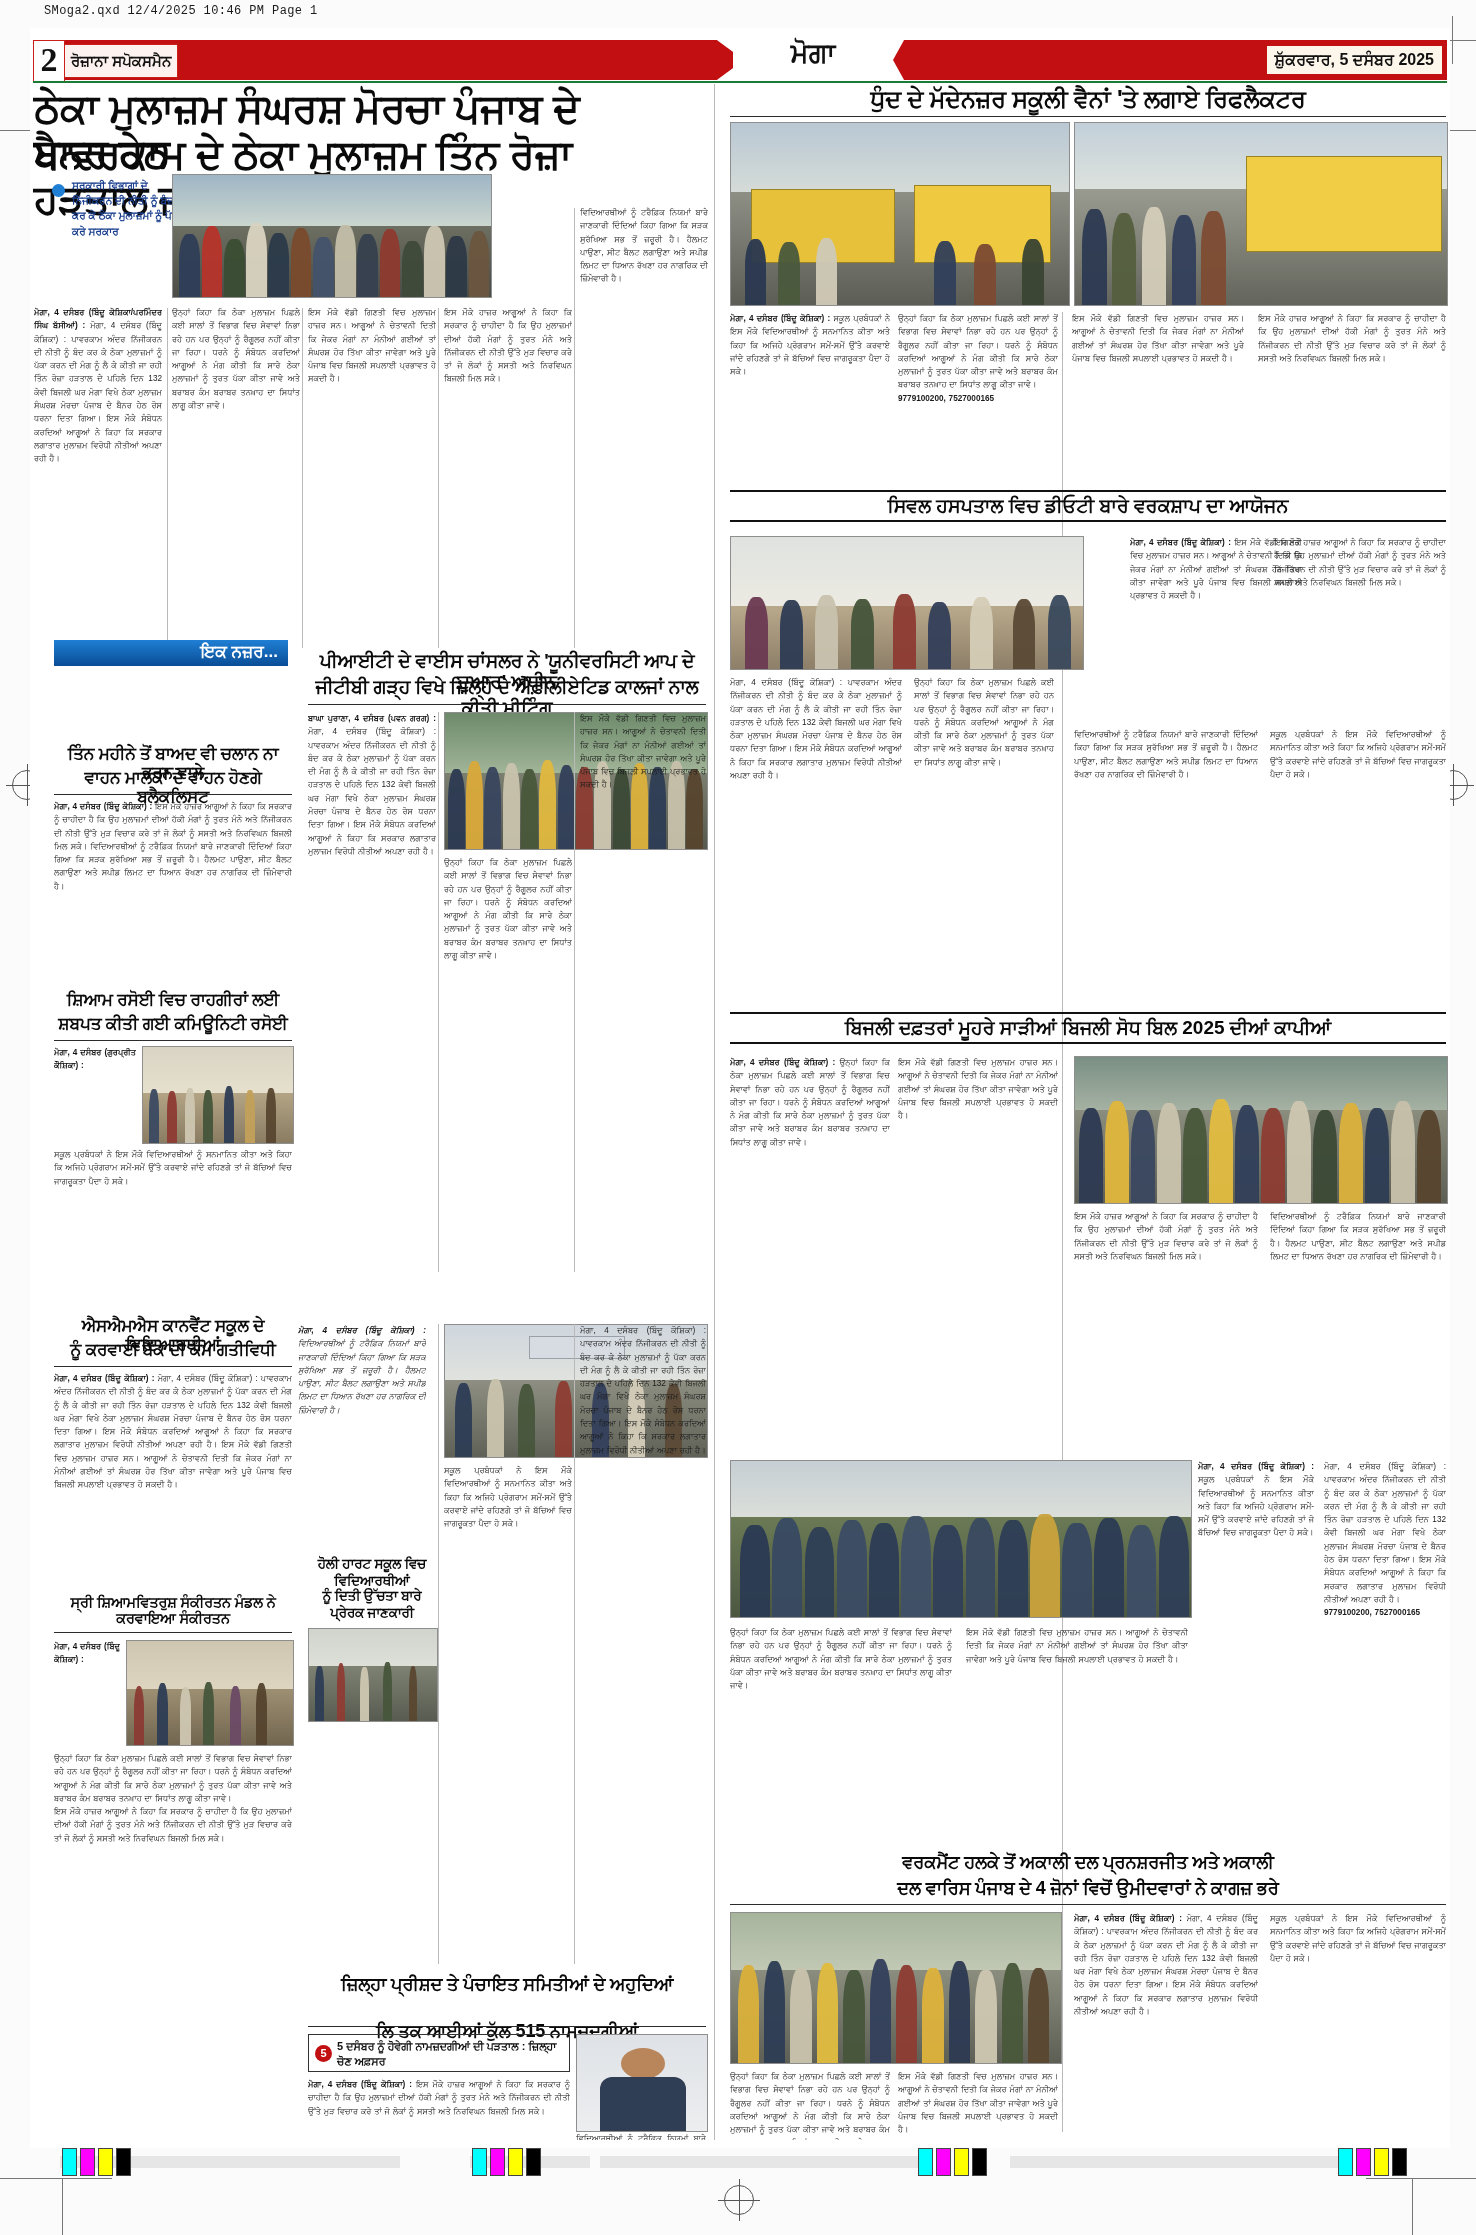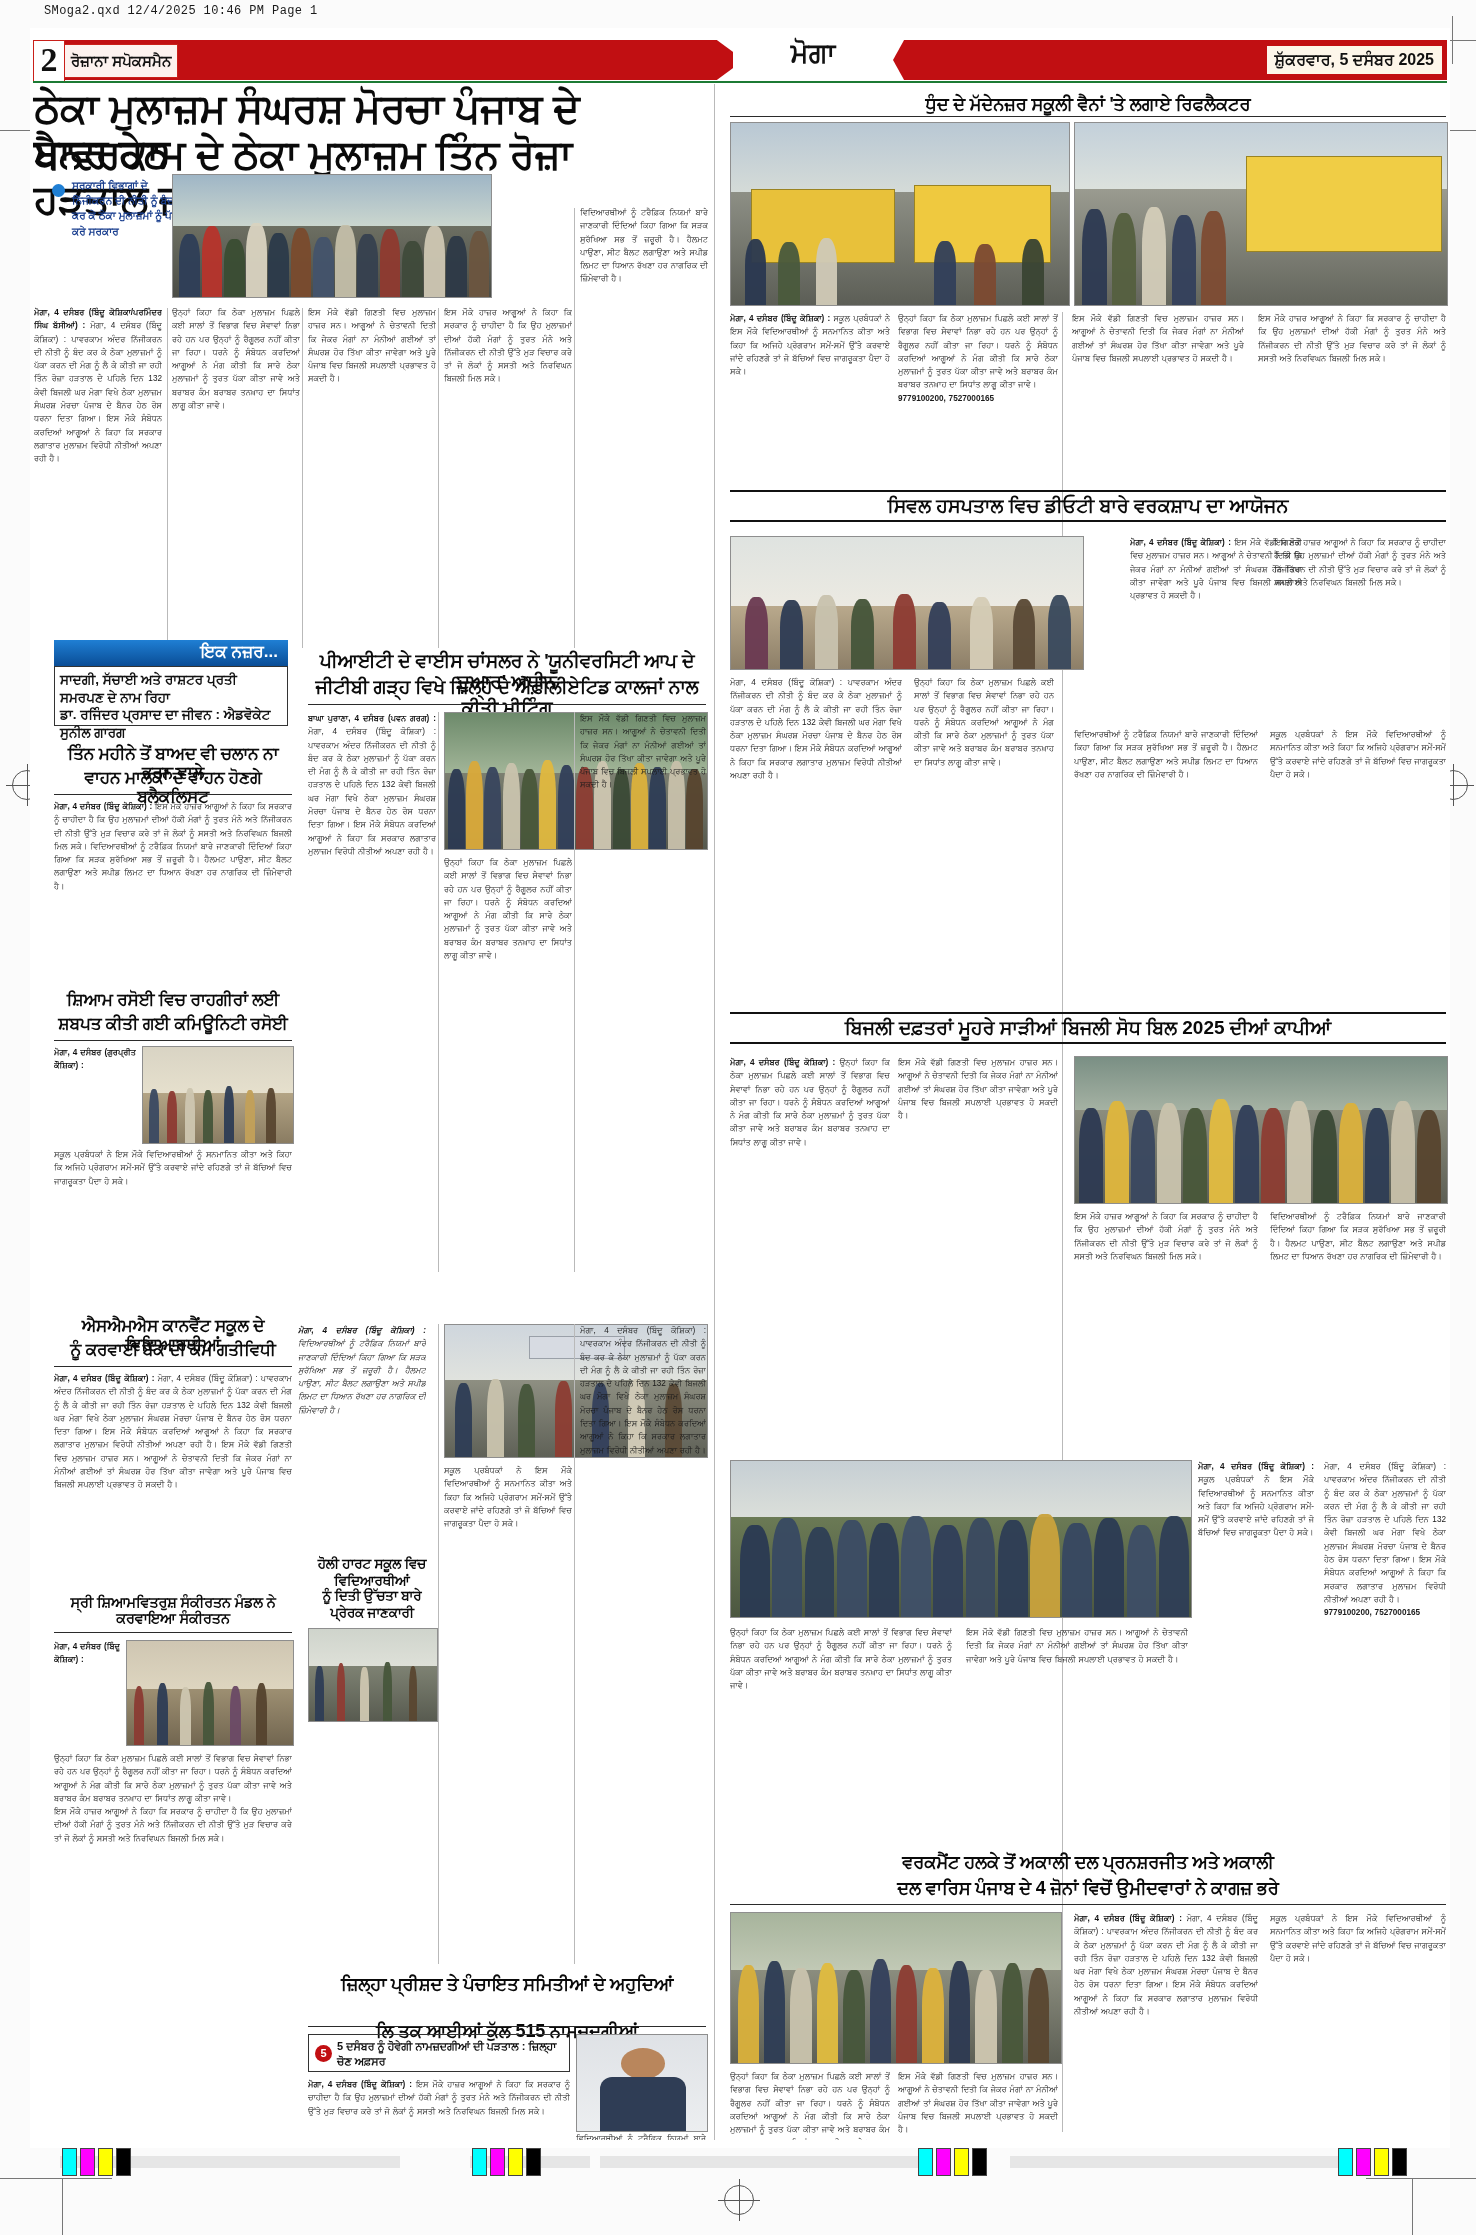--- a/index.html
+++ b/index.html
@@ -32,21 +32,21 @@
            padding:0 8px;display:flex;align-items:center;font-size:16px;font-weight:bold;color:#111;}
   .mh-underline{position:absolute;left:0;top:41px;width:1414px;height:2px;background:#1c7a34;}
 
   
   .vrule{position:absolute;width:1px;background:#b9b9b9;}
   .hrule{position:absolute;height:1px;background:#2b2b2b;}
 
   
   .hl{position:absolute;font-weight:bold;color:#0a0a0a;line-height:1.12;letter-spacing:-.2px;}
   .hl-main{font-size:40px;}
-  .hl-mainR{font-size:18px;margin-top:8px;}
+  .hl-mainR{font-size:24px;}
   .secthead{position:absolute;font-weight:bold;font-size:20px;color:#0a0a0a;line-height:1.18;}
   .secthead.rule{border-top:2px solid #111;border-bottom:2px solid #111;padding:3px 0;}
 
   
   .col{position:absolute;overflow:hidden;}
   .ptxt{font-size:8.2px;line-height:1.62;color:#1b1b1b;text-align:justify;
         font-family:"Liberation Sans",sans-serif;word-spacing:.5px;}
   .ptxt.b{font-weight:bold;}
   .dline{font-size:8.2px;font-weight:bold;color:#111;}
 
@@ -232,26 +232,20 @@
       <div class="ptxt">ਉਨ੍ਹਾਂ ਕਿਹਾ ਕਿ ਠੇਕਾ ਮੁਲਾਜ਼ਮ ਪਿਛਲੇ ਕਈ ਸਾਲਾਂ ਤੋਂ ਵਿਭਾਗ ਵਿਚ ਸੇਵਾਵਾਂ ਨਿਭਾ ਰਹੇ ਹਨ ਪਰ ਉਨ੍ਹਾਂ ਨੂੰ ਰੈਗੂਲਰ ਨਹੀਂ ਕੀਤਾ ਜਾ ਰਿਹਾ। ਧਰਨੇ ਨੂੰ ਸੰਬੋਧਨ ਕਰਦਿਆਂ ਆਗੂਆਂ ਨੇ ਮੰਗ ਕੀਤੀ ਕਿ ਸਾਰੇ ਠੇਕਾ ਮੁਲਾਜ਼ਮਾਂ ਨੂੰ ਤੁਰਤ ਪੱਕਾ ਕੀਤਾ ਜਾਵੇ ਅਤੇ ਬਰਾਬਰ ਕੰਮ ਬਰਾਬਰ ਤਨਖ਼ਾਹ ਦਾ ਸਿਧਾਂਤ ਲਾਗੂ ਕੀਤਾ ਜਾਵੇ।</div>
     </div>
     <div class="col" style="left:1044px;top:700px;width:184px;height:280px;">
       <div class="ptxt">ਵਿਦਿਆਰਥੀਆਂ ਨੂੰ ਟਰੈਫ਼ਿਕ ਨਿਯਮਾਂ ਬਾਰੇ ਜਾਣਕਾਰੀ ਦਿੰਦਿਆਂ ਕਿਹਾ ਗਿਆ ਕਿ ਸੜਕ ਸੁਰੱਖਿਆ ਸਭ ਤੋਂ ਜ਼ਰੂਰੀ ਹੈ। ਹੈਲਮਟ ਪਾਉਣਾ, ਸੀਟ ਬੈਲਟ ਲਗਾਉਣਾ ਅਤੇ ਸਪੀਡ ਲਿਮਟ ਦਾ ਧਿਆਨ ਰੱਖਣਾ ਹਰ ਨਾਗਰਿਕ ਦੀ ਜ਼ਿੰਮੇਵਾਰੀ ਹੈ।</div>
     </div>
     <div class="col" style="left:1240px;top:700px;width:176px;height:280px;">
       <div class="ptxt">ਸਕੂਲ ਪ੍ਰਬੰਧਕਾਂ ਨੇ ਇਸ ਮੌਕੇ ਵਿਦਿਆਰਥੀਆਂ ਨੂੰ ਸਨਮਾਨਿਤ ਕੀਤਾ ਅਤੇ ਕਿਹਾ ਕਿ ਅਜਿਹੇ ਪ੍ਰੋਗਰਾਮ ਸਮੇਂ-ਸਮੇਂ ਉੱਤੇ ਕਰਵਾਏ ਜਾਂਦੇ ਰਹਿਣਗੇ ਤਾਂ ਜੋ ਬੱਚਿਆਂ ਵਿਚ ਜਾਗਰੂਕਤਾ ਪੈਦਾ ਹੋ ਸਕੇ।</div>
     </div>
 
     <div class="bluebar" style="left:24px;top:612px;width:234px;height:26px;">ਇਕ ਨਜ਼ਰ...</div>
-    <div class="boxed" style="left:24px;top:638px;width:234px;height:60px;background:#fff;">
-      <div style="padding:4px 5px;font-size:13.5px;font-weight:bold;line-height:1.3;color:#111;">
-        <div>ਸਾਦਗੀ, ਸੱਚਾਈ ਅਤੇ ਰਾਸ਼ਟਰ ਪ੍ਰਤੀ ਸਮਰਪਣ ਦੇ ਨਾਮ ਰਿਹਾ</div>
-        <div>ਡਾ. ਰਜਿੰਦਰ ਪ੍ਰਸਾਦ ਦਾ ਜੀਵਨ : ਐਡਵੋਕੇਟ ਸੁਨੀਲ ਗਾਰਗ</div>
-      </div>
-    </div>
 
     <div class="hl" style="left:278px;top:622px;width:398px;font-size:19px;text-align:center;">ਪੀਆਈਟੀ ਦੇ ਵਾਈਸ ਚਾਂਸਲਰ ਨੇ 'ਯੂਨੀਵਰਸਿਟੀ ਆਪ ਦੇ ਦੁਆਰ' ਅਧੀਨ</div>
     <div class="hl" style="left:278px;top:648px;width:398px;font-size:19px;text-align:center;">ਜੀਟੀਬੀ ਗੜ੍ਹ ਵਿਖੇ ਜ਼ਿਲ੍ਹੇ ਦੇ ਐਫ਼ੀਲੀਏਟਿਡ ਕਾਲਜਾਂ ਨਾਲ ਕੀਤੀ ਮੀਟਿੰਗ</div>
     <div class="hrule" style="left:278px;top:676px;width:398px;"></div>
 
     <div class="photo" style="left:414px;top:684px;width:262px;height:136px;">
       <div class="sky" style="background:linear-gradient(180deg,#6d8a6b,#a4b79a);height:46%;"></div>
       <div class="grd" style="background:linear-gradient(180deg,#7b7f70,#55584d);height:56%;"></div>
       <div class="crowd" style="height:70%;">
         <i style="left:1%;height:84%;background:#2d3a52;"></i>

